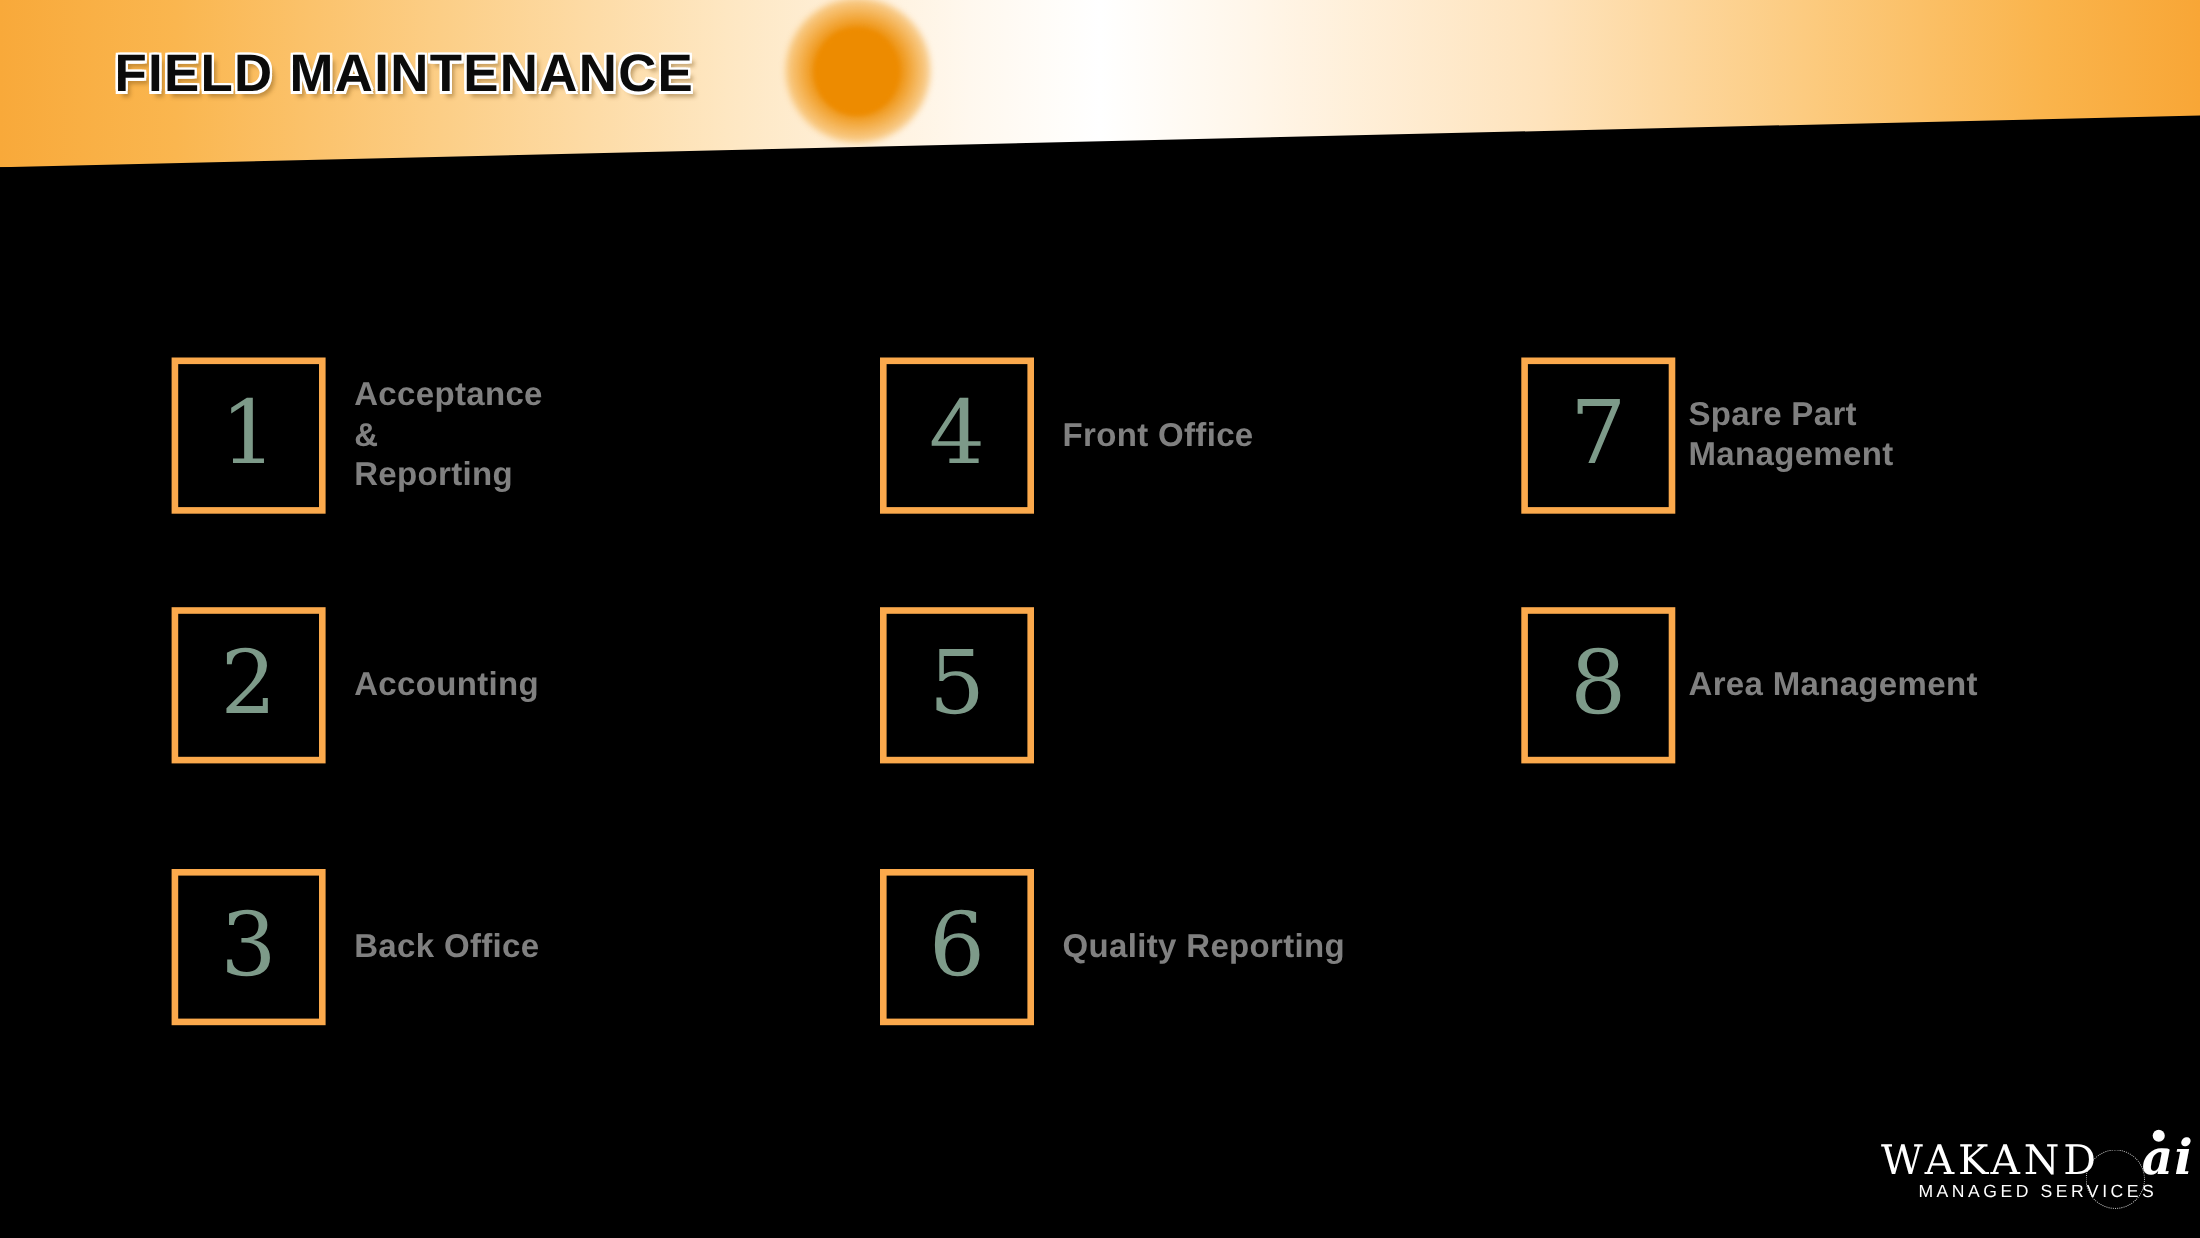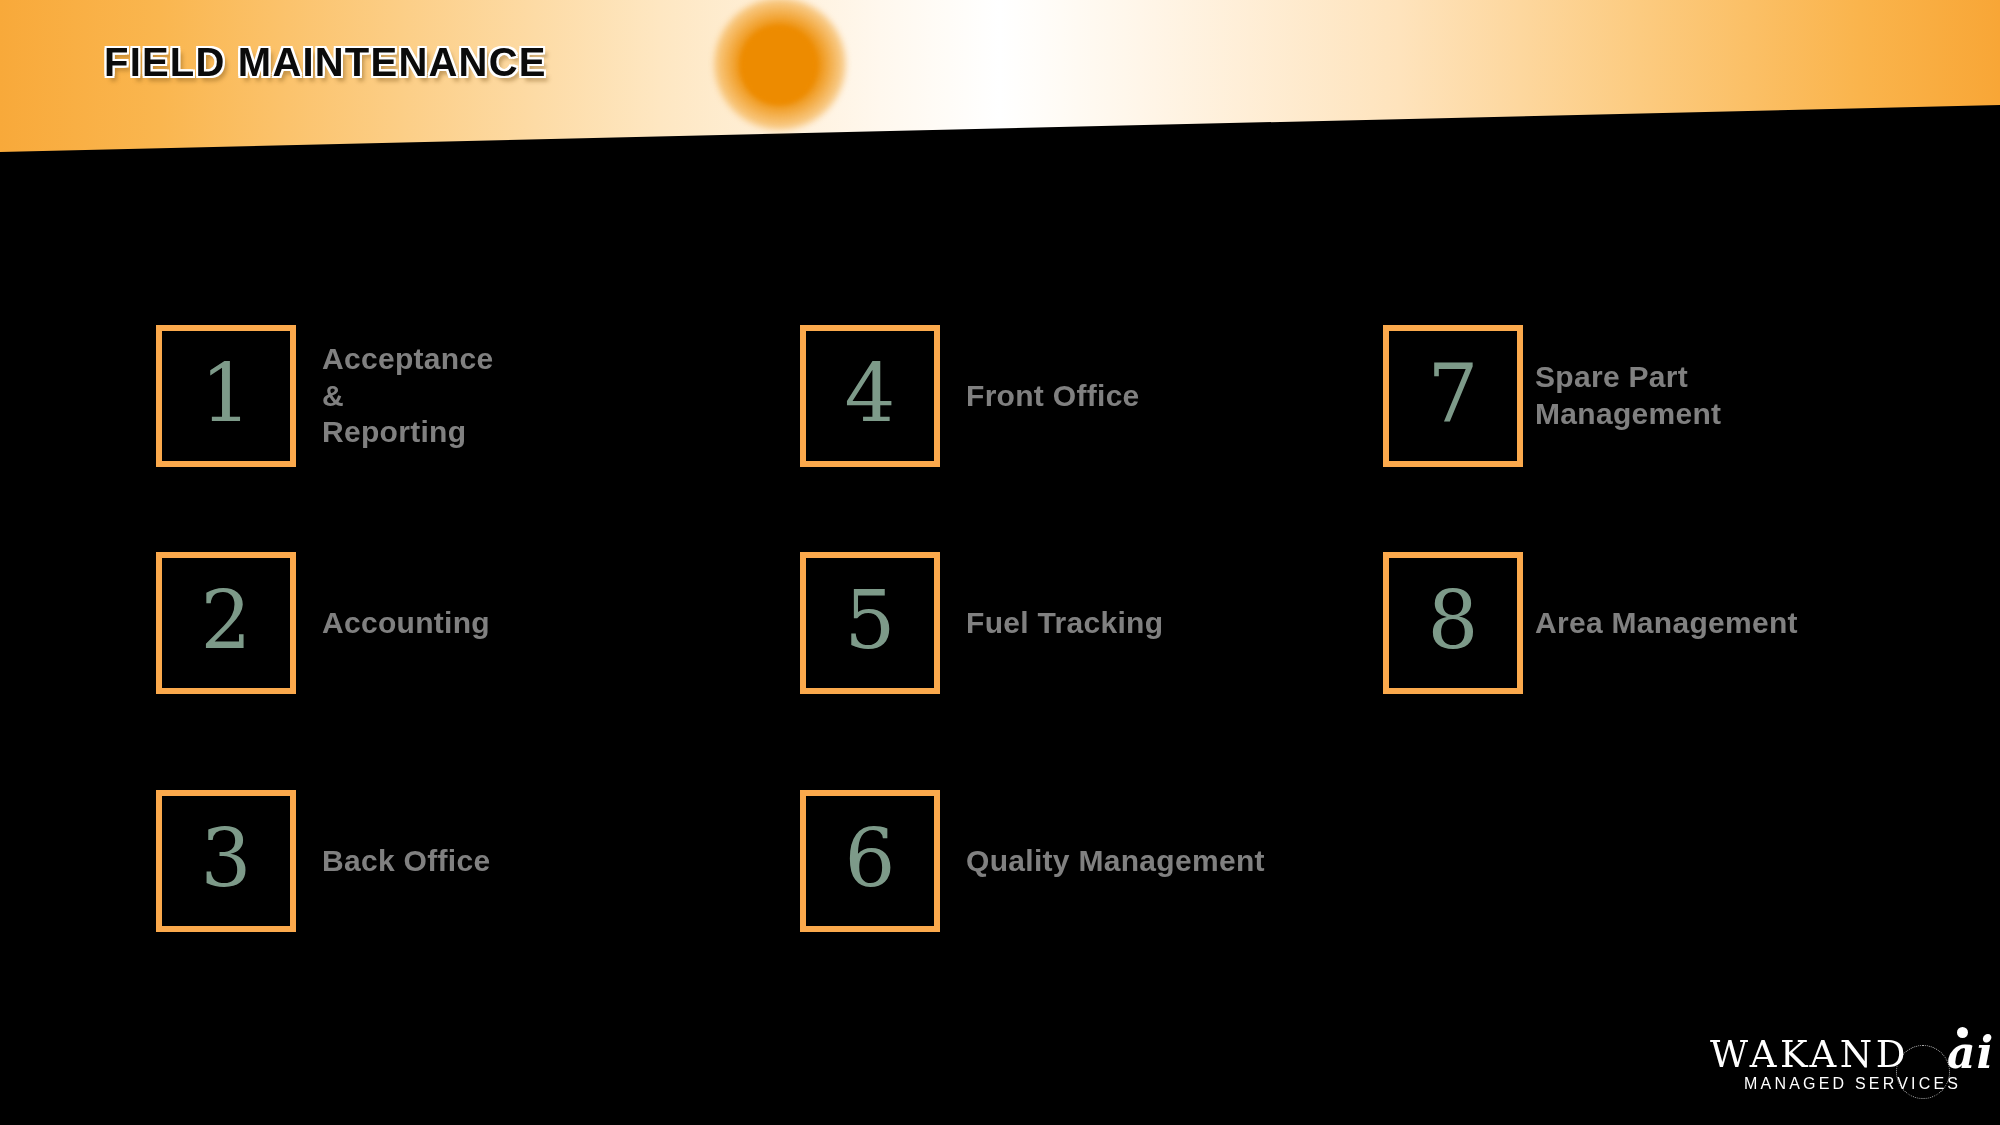--- a/index.html
+++ b/index.html
@@ -50,21 +50,21 @@
         #F8A636 100%);
     -webkit-clip-path: polygon(0 0, 2000px 0, 2000px 105px, 0 152px);
     clip-path: polygon(0 0, 2000px 0, 2000px 105px, 0 152px);
   }
 
   .banner-title {
     position: absolute;
     left: 104px;
     top: 40px;
     font-family: "Liberation Sans", sans-serif;
-    font-size: 40px;
+    font-size: 48px;
     font-weight: bold;
     letter-spacing: 1.2px;
     color: #0b0b0b;
     text-shadow:
       -2px -2px 0 #ffffff,
        2px -2px 0 #ffffff,
       -2px  2px 0 #ffffff,
        2px  2px 0 #ffffff,
        0   -2px 0 #ffffff,
        0    2px 0 #ffffff,
@@ -268,28 +268,27 @@
       <div class="num-box">
         <span class="num">4</span>
       </div>
       <div class="label">Front Office</div>
     </div>
 
     <div class="item c2 r2">
       <div class="num-box">
         <span class="num">5</span>
       </div>
-      <div class="label">Fuel Tracking</div>
     </div>
 
     <div class="item c2 r3">
       <div class="num-box">
         <span class="num">6</span>
       </div>
-      <div class="label">Quality Management</div>
+      <div class="label">Quality Reporting</div>
     </div>
 
     <div class="item c3 r1">
       <div class="num-box">
         <span class="num">7</span>
       </div>
       <div class="label">Spare Part
 Management</div>
     </div>
 

